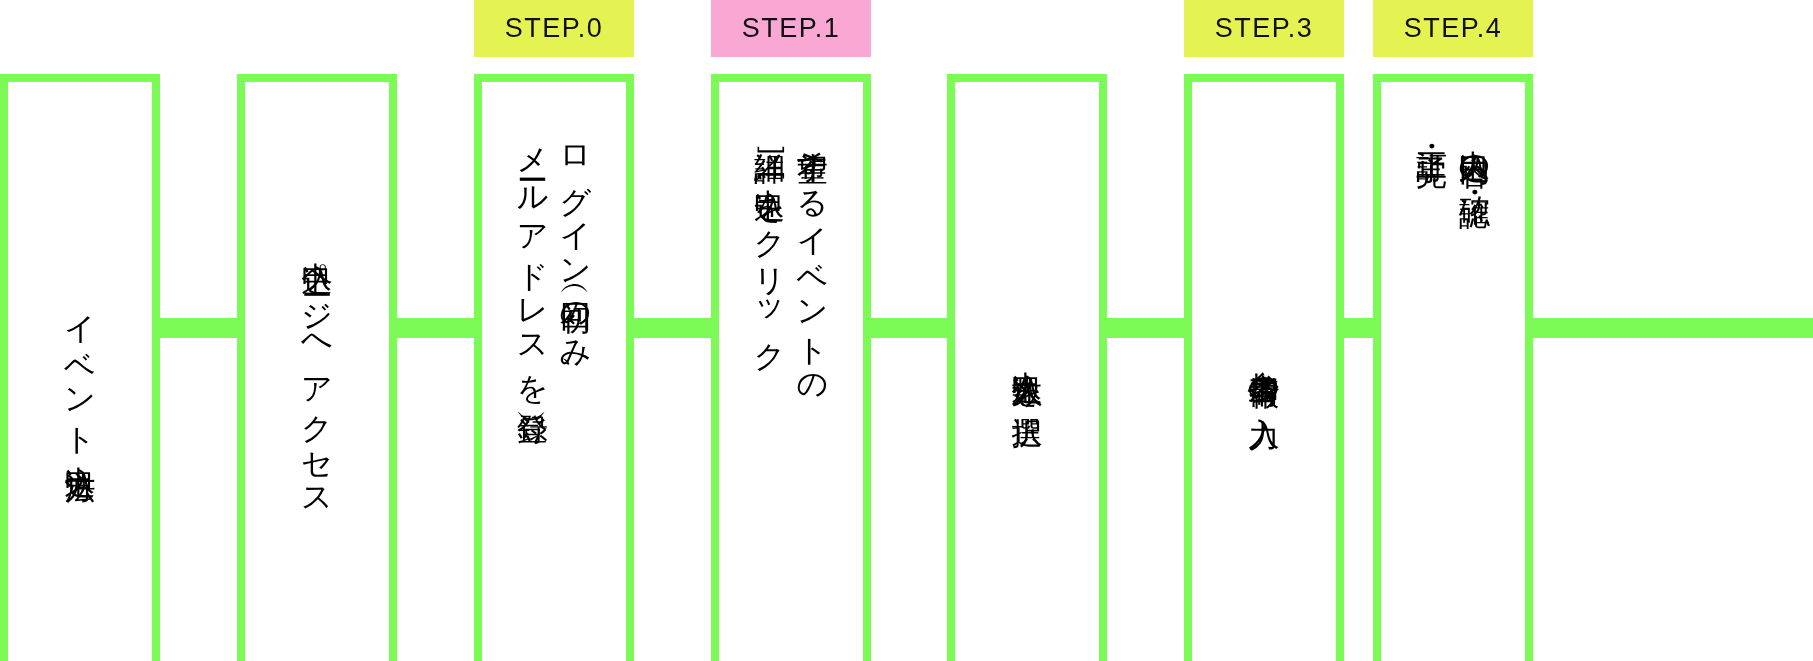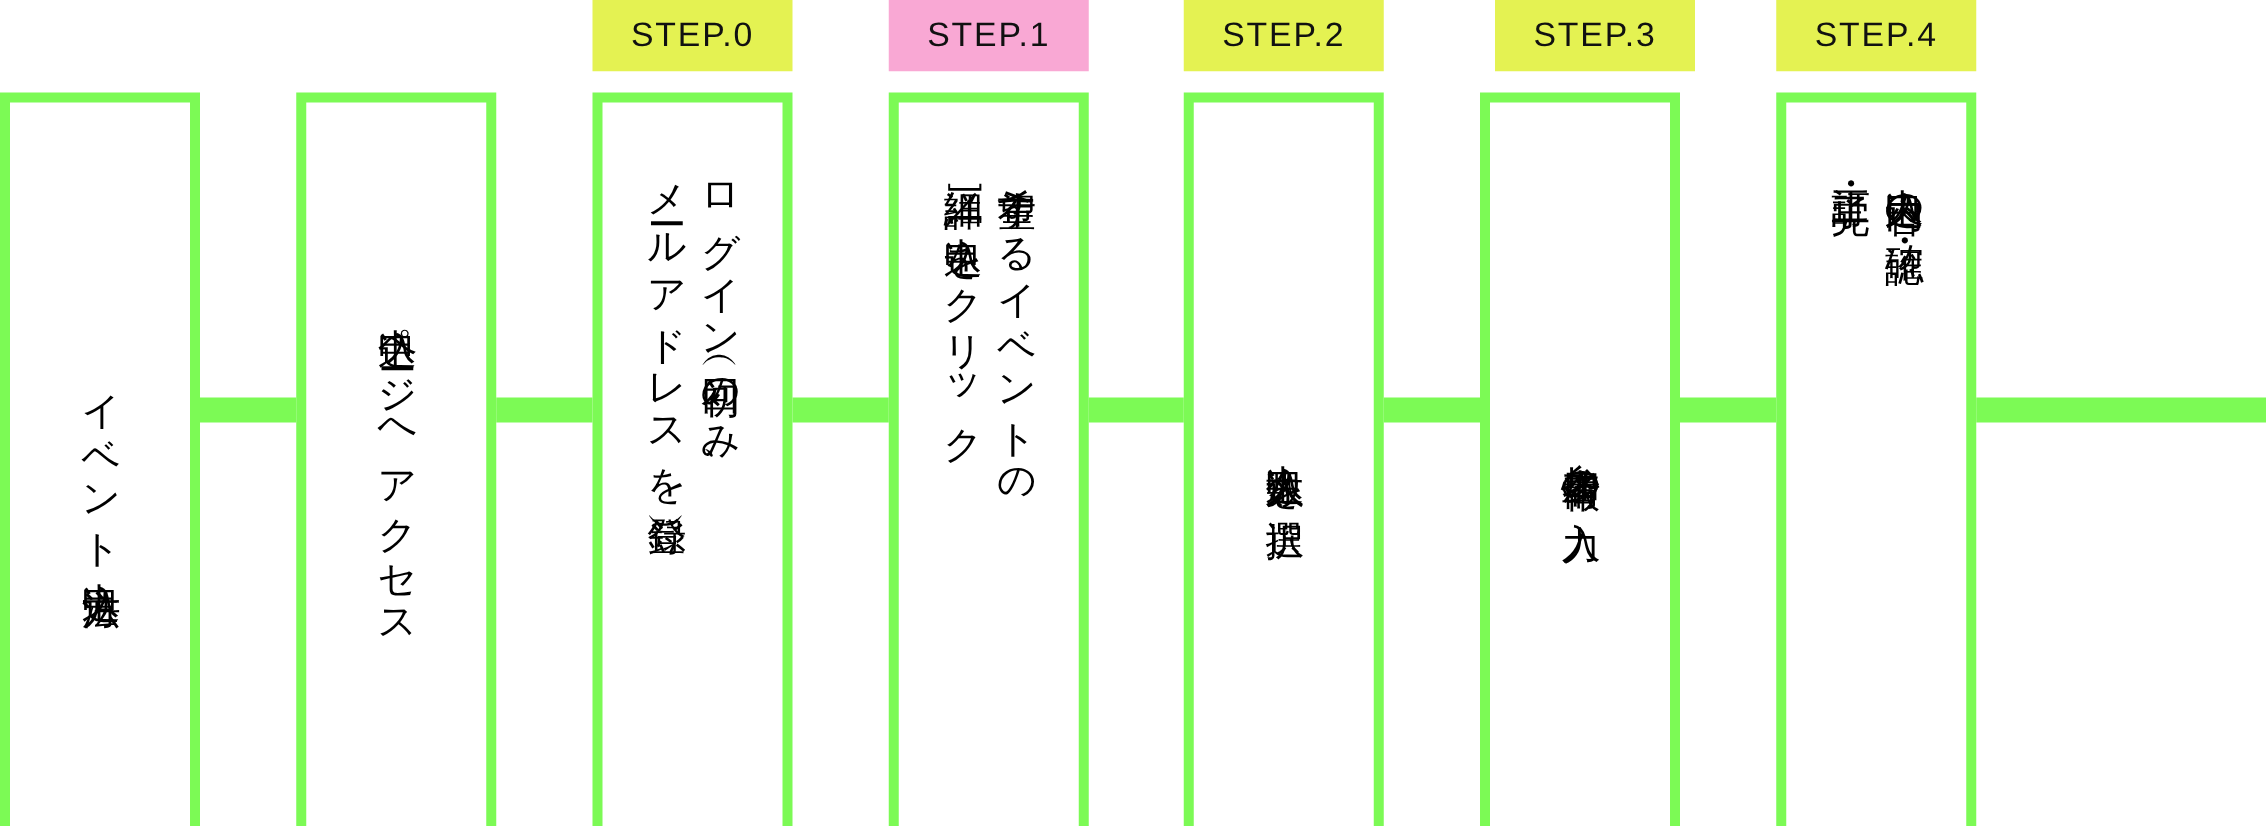--- a/index.html
+++ b/index.html
@@ -157,38 +157,37 @@
     <div class="step-badge" style="background: #f9a8d4;">STEP.1</div>
     <div class="step-box" style="border-color: rgb(124, 250, 85);">
       <div class="vtext-wrap">
         <div class="vtext primary-offset">希望するイベントの</div>
         <div class="vtext secondary">［詳細／申込］をクリック</div>
       </div>
     </div>
   </div>
 
   <div class="step-col has-badge" style="left:947px;">
-    <div class="step-badge" style="background: rgb(228, 242, 82);">STEP.2</div>
     <div class="step-box" style="border-color: rgb(124, 250, 85);">
       <div class="vtext-wrap">
         <div class="vtext centered">申込人数を選択</div>
       </div>
     </div>
   </div>
 
   <div class="step-col has-badge" style="left:1184px;">
-    <div class="step-badge" style="background: rgb(228, 242, 82); margin-left: 12px;">STEP.3</div>
+    <div class="step-badge" style="background: rgb(228, 242, 82);">STEP.3</div>
     <div class="step-box" style="border-color: rgb(124, 250, 85);">
       <div class="vtext-wrap">
         <div class="vtext centered">参加者情報の入力</div>
       </div>
     </div>
   </div>
 
-  <div class="step-col has-badge" style="left:1421px;text-decoration:underline;">
+  <div class="step-col has-badge" style="left:1373px;text-decoration:underline;">
     <div class="step-badge" style="background: rgb(228, 242, 82);">STEP.4</div>
     <div class="step-box" style="border-color: rgb(124, 250, 85);">
       <div class="vtext-wrap">
         <div class="vtext primary-offset">申込内容の確認・</div>
         <div class="vtext secondary">訂正・完了</div>
       </div>
     </div>
   </div>
 
 </div>

